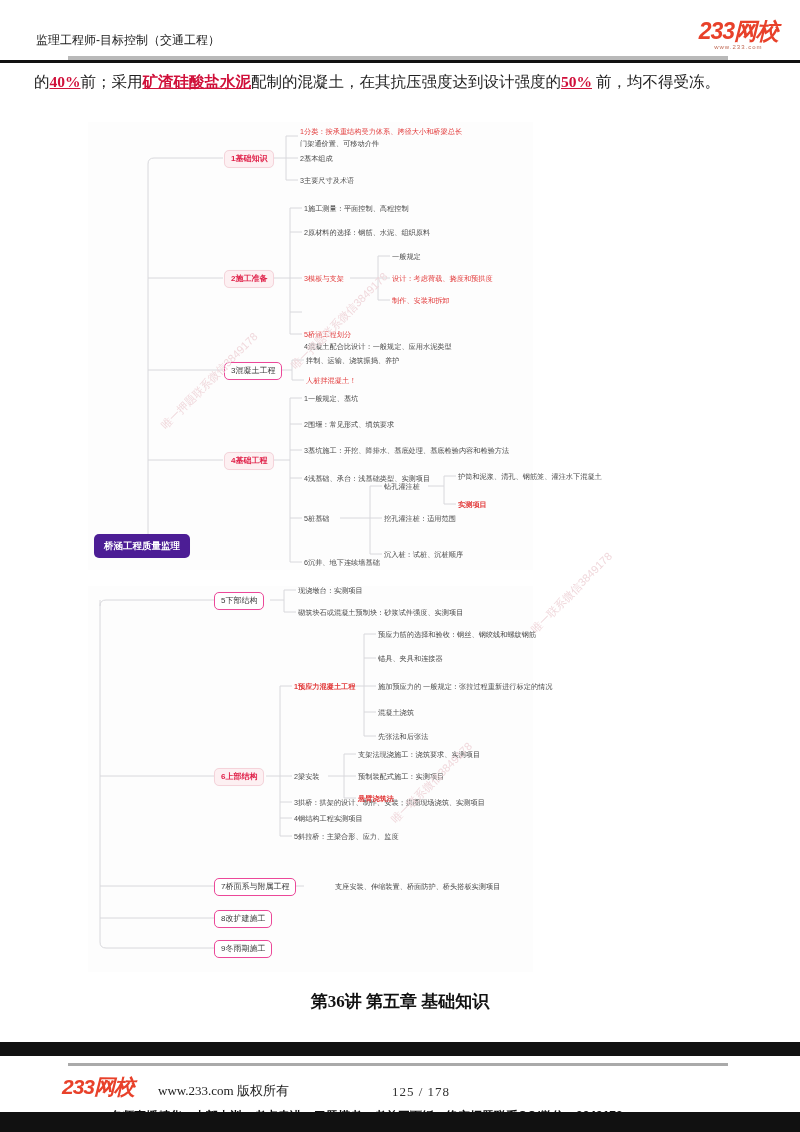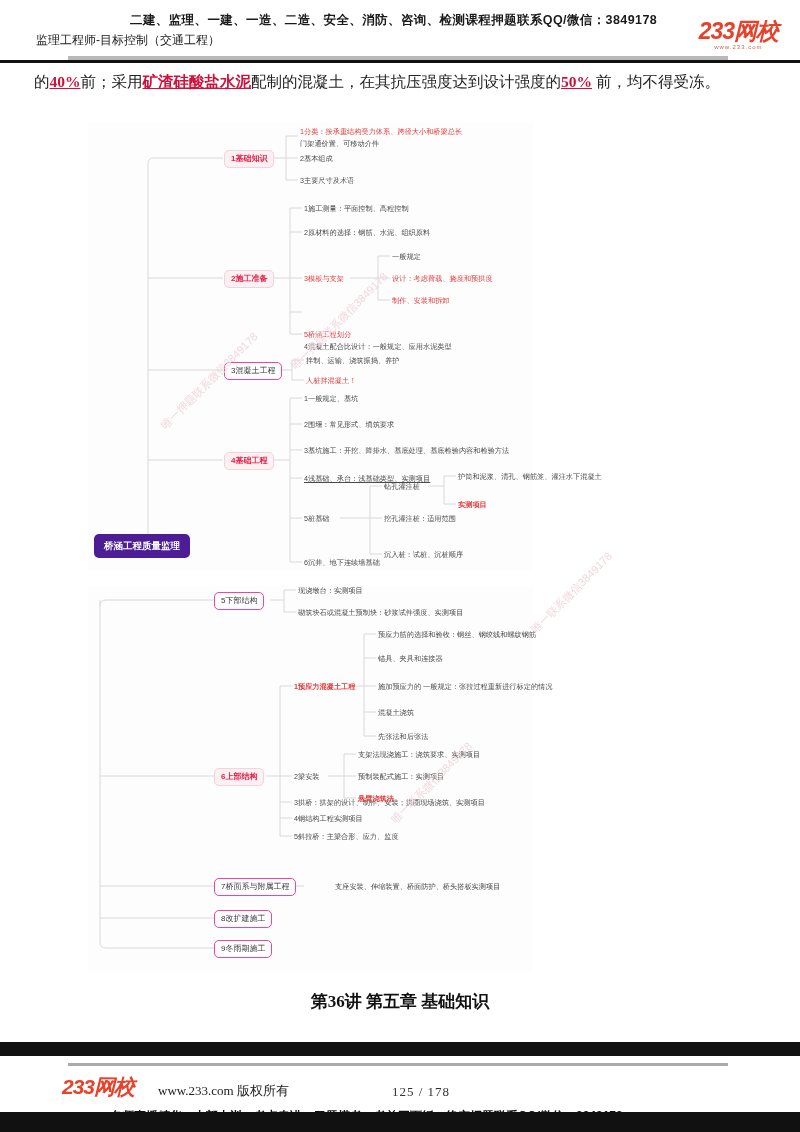--- a/index.html
+++ b/index.html
@@ -116,21 +116,20 @@
     font-size:12px;font-weight:bold;color:#111;white-space:nowrap;
   }
   .ftr-black{position:absolute;left:0;top:1112px;width:800px;height:20px;background:#111;}
 </style>
 </head>
 <body>
 
 <div class="page">
 
   <div class="header">
-    <div class="hdr-promo">二建、监理、一建、一造、二造、安全、消防、咨询、检测课程押题联系QQ/微信：3849178</div>
     <div class="hdr-course">监理工程师-目标控制（交通工程）</div>
     <div class="logo-233">
       <div class="lg-main">233网校</div>
       <div class="lg-sub">www.233.com</div>
     </div>
     <div class="hdr-grayband"></div>
     <div class="hdr-rule"></div>
   </div>
 
   <div class="bodytext">
@@ -187,21 +186,21 @@
     <div class="leaf red" style="left:304px;top:174px;">制作、安装和拆卸</div>
 
     <div class="node" style="left:136px;top:240px;">3混凝土工程</div>
     <div class="leaf" style="left:218px;top:234px;">拌制、运输、浇筑振捣、养护</div>
     <div class="leaf red" style="left:218px;top:254px;">人桩拌混凝土！</div>
 
     <div class="node pink" style="left:136px;top:330px;">4基础工程</div>
     <div class="leaf" style="left:216px;top:272px;">1一般规定、基坑</div>
     <div class="leaf" style="left:216px;top:298px;">2围堰：常见形式、填筑要求</div>
     <div class="leaf" style="left:216px;top:324px;">3基坑施工：开挖、降排水、基底处理、基底检验内容和检验方法</div>
-    <div class="leaf" style="left:216px;top:352px;text-decoration:underline;">4浅基础、承台：浅基础类型、实测项目</div>
+    <div class="leaf" style="left:216px;top:352px;">4浅基础、承台：浅基础类型、实测项目</div>
     <div class="leaf" style="left:216px;top:392px;">5桩基础</div>
     <div class="leaf" style="left:216px;top:436px;">6沉井、地下连续墙基础</div>
     <div class="leaf" style="left:296px;top:360px;">钻孔灌注桩</div>
     <div class="leaf" style="left:370px;top:350px;">护筒和泥浆、清孔、钢筋笼、灌注水下混凝土</div>
     <div class="leaf redb" style="left:370px;top:378px;">实测项目</div>
     <div class="leaf" style="left:296px;top:392px;">挖孔灌注桩：适用范围</div>
     <div class="leaf" style="left:296px;top:428px;">沉入桩：试桩、沉桩顺序</div>
 
     <div class="wm" style="left:70px;top:300px;">唯一押题联系微信3849178</div>
     <div class="wm" style="left:200px;top:240px;">唯一押题联系微信3849178</div>

